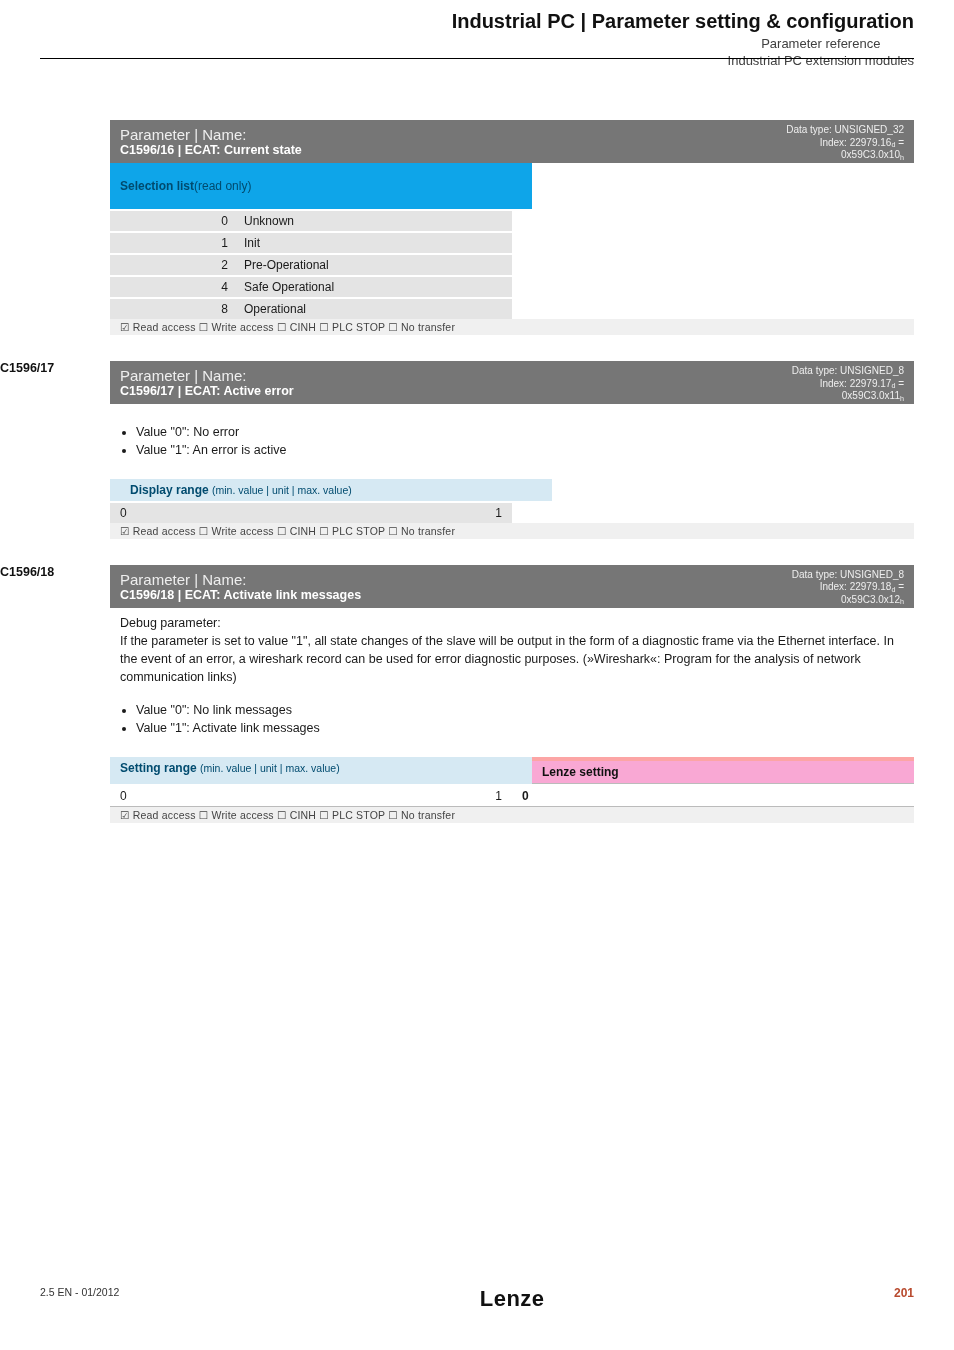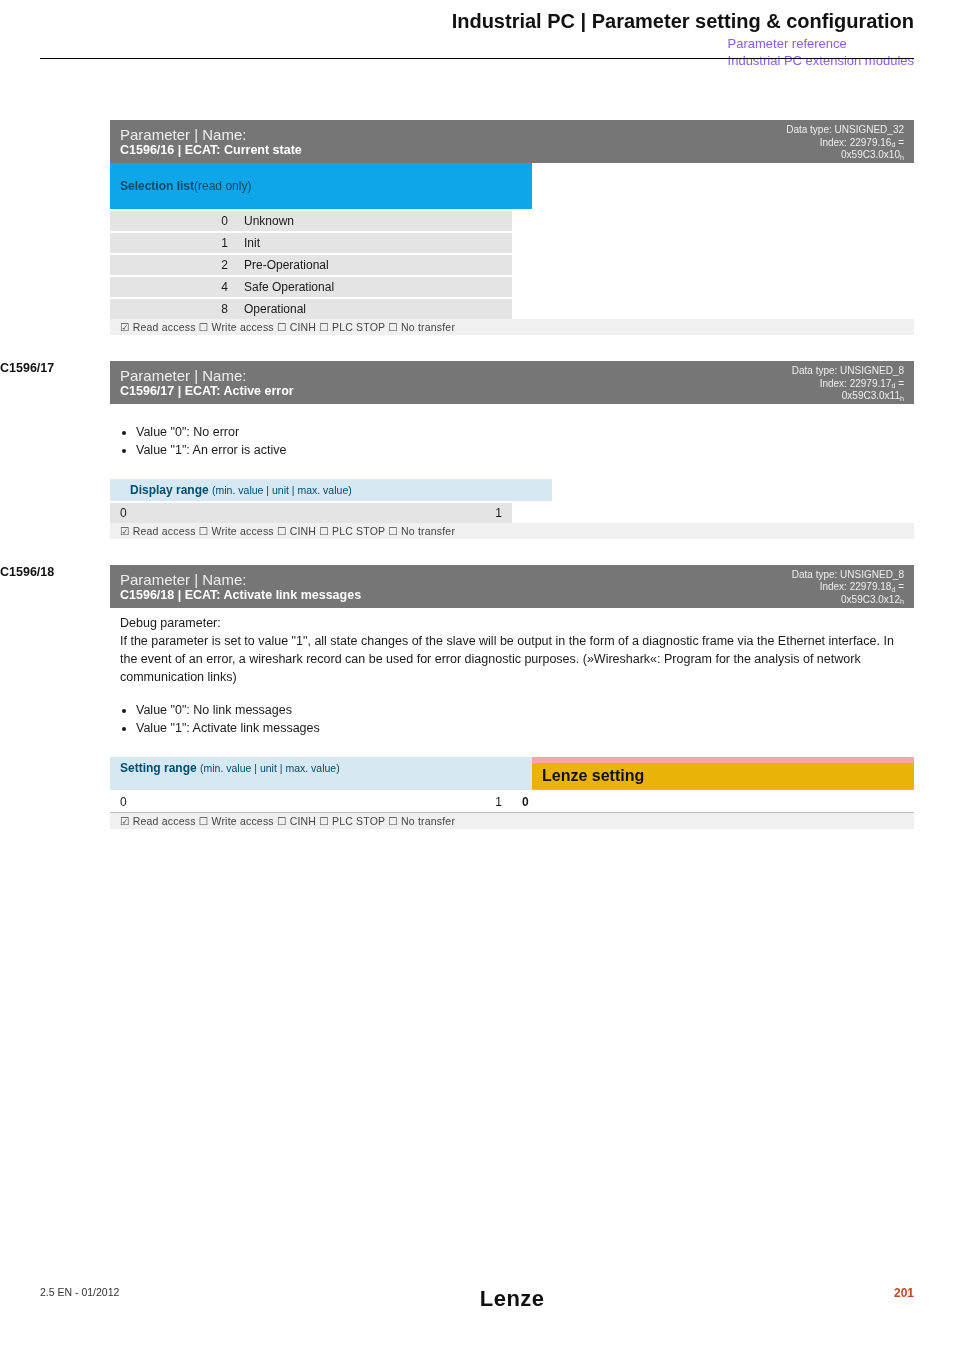--- a/index.html
+++ b/index.html
@@ -32,23 +32,23 @@
     text-align: right;
     font-size: 20px;
     font-weight: 600;
     color: #111;
     margin-left: 26px;
   }
   .subtitle {
     position: absolute;
     top: 36px;
     right: 40px;
-    text-align: left;
+    text-align: center;
     font-size: 13px;
-    color: #8b5cf6;
+    color: #404040;
     line-height: 1.3;
   }
   .content {
     position: absolute;
     top: 120px;
     left: 110px;
     right: 40px;
   }
   .indent-label {
     position: absolute;
@@ -196,26 +196,26 @@
     font-weight: 700;
     padding: 4px 10px;
     font-size: 12px;
   }
   .sr-head-left span.small {
     font-weight: 400;
     font-size: 10.5px;
   }
   .sr-head-right {
     flex: 1;
-    background: #eab308;
+    background: #f9a8d4;
     color: #111;
     font-weight: 700;
     padding: 4px 10px;
-    font-size: 16px;
-    border-top: 6px solid #fca5a5;
+    font-size: 12px;
+    border-top: 4px solid #fca5a5;
     border-bottom: 1px solid #bbb;
   }
 
   .footer {
     position: absolute;
     bottom: 38px;
     left: 40px;
     right: 40px;
     display: flex;
     align-items: flex-start;

